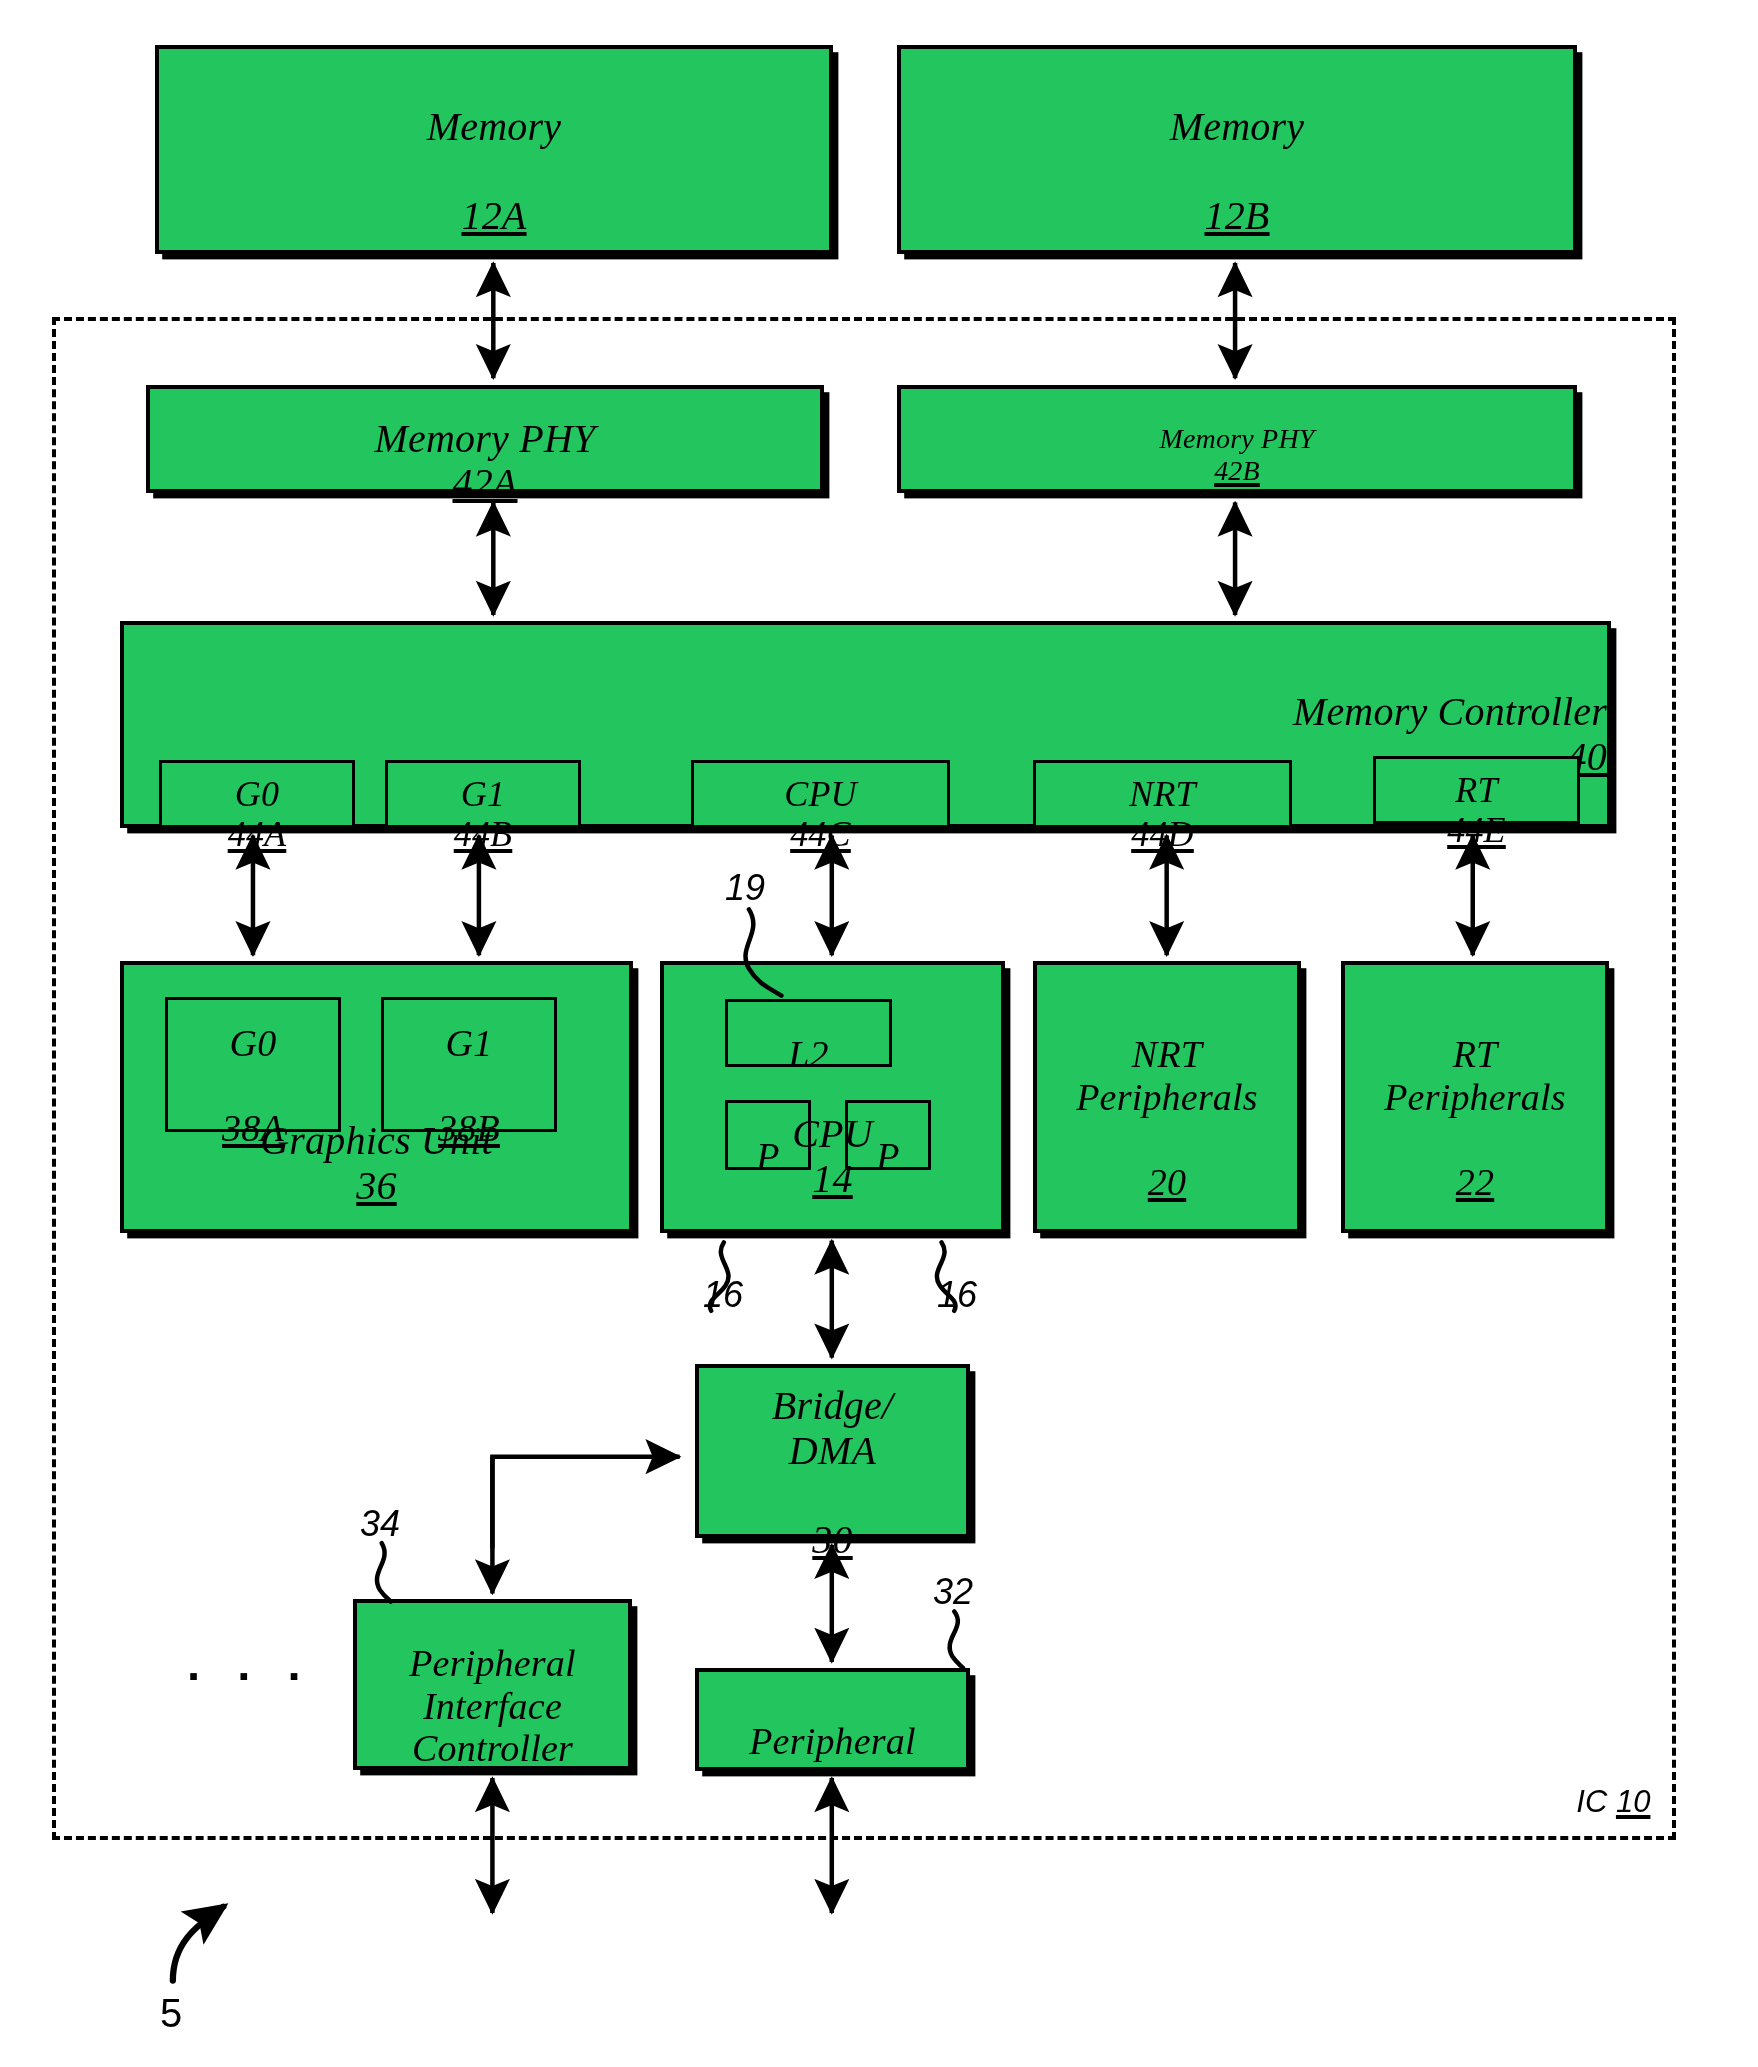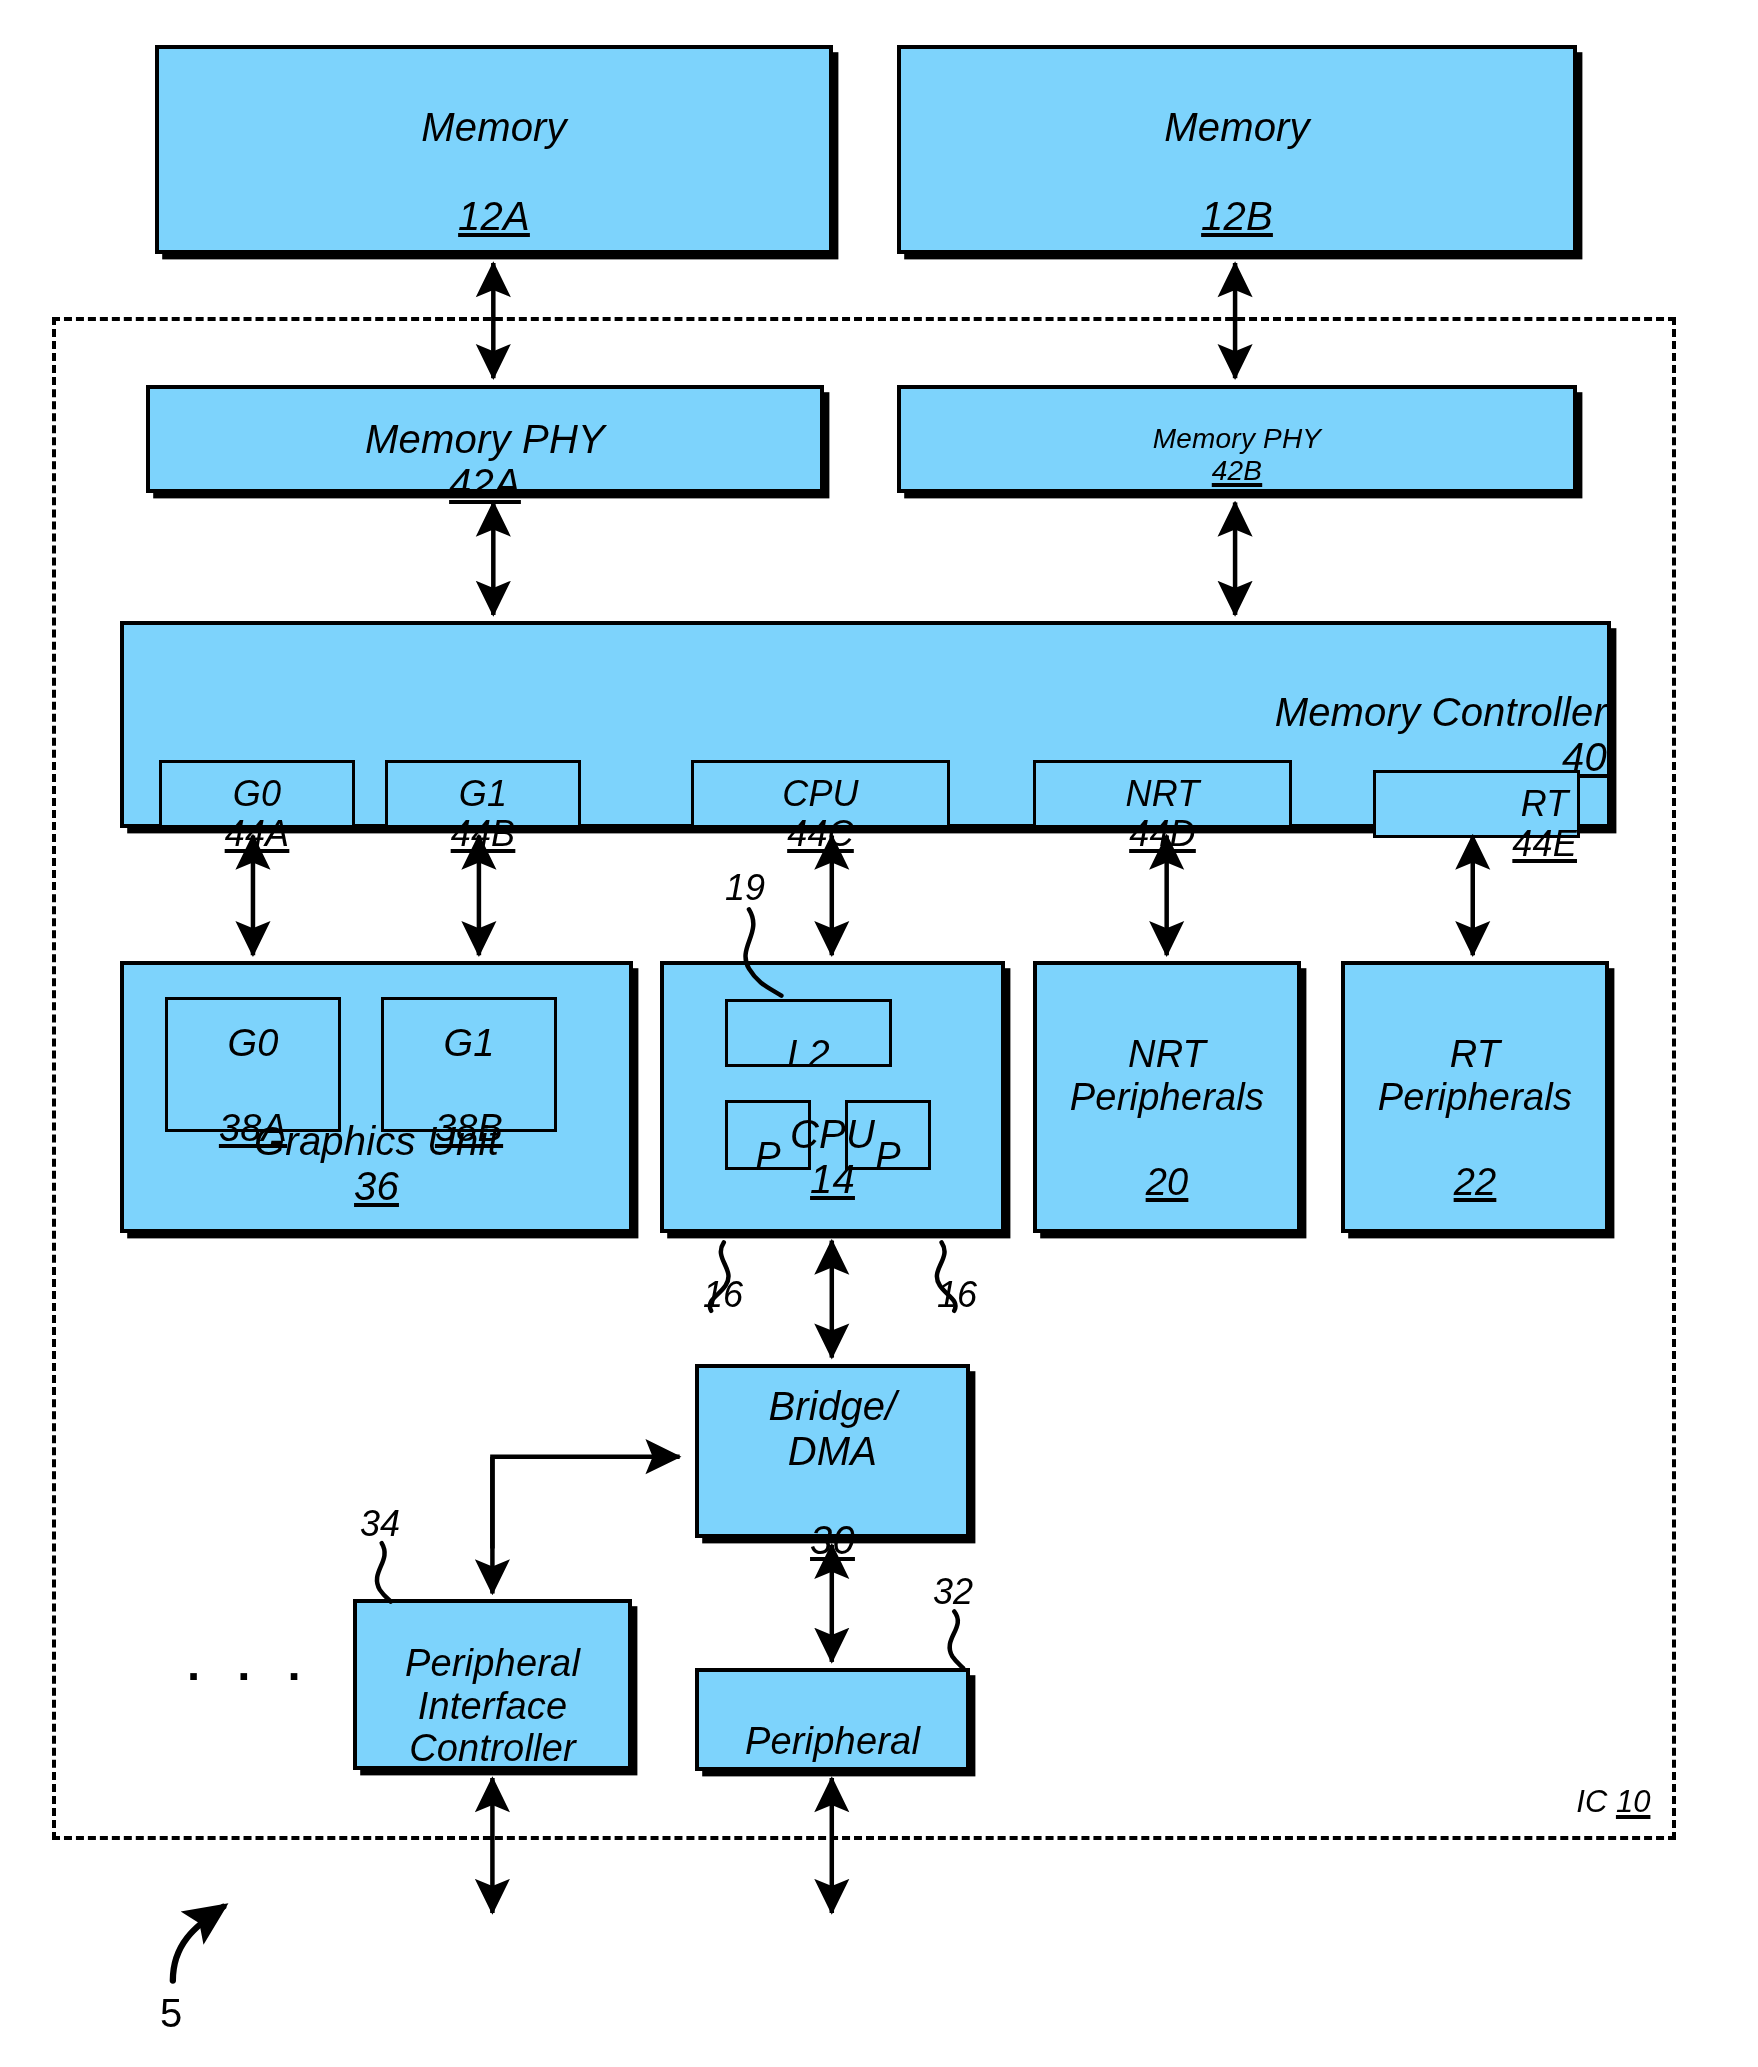--- a/index.html
+++ b/index.html
@@ -13,26 +13,27 @@
     width: 1759px;
     height: 2068px;
     background: #ffffff;
     font-family: "Liberation Sans", "DejaVu Sans", sans-serif;
     overflow: hidden;
   }
   
   .box {
     position: absolute;
     box-sizing: border-box;
-    background: #7dd3fc;
+    background: #22c55e;
     border: 4.5px solid #000000;
     display: flex;
     align-items: center;
     justify-content: center;
     text-align: center;
+    font-family: Liberation Serif, serif;
   }
   
   .box.shadow {
     box-shadow: 6.3px 6.3px 0 -0.9px #000000;
   }
   .box.thin {
     border-width: 3.6px;
     box-shadow: none;
   }
   .box.port {
@@ -171,21 +172,21 @@
       </div>
     </div>
 
     <div class="box port" style="left:909px; top:135px; width:259px; height:68px;">
       <div class="lbl" style="font-size:36px;">
         <span>NRT</span>
         <span class="num">44D</span>
       </div>
     </div>
 
-    <div class="box port" style="left:1249px; top:145px; width:207px; height:68px;justify-content:flex-end;">
+    <div class="box port" style="left:1249px; top:131px; width:207px; height:68px;">
       <div class="lbl" style="font-size:36px;">
         <span>RT</span>
         <span class="num">44E</span>
       </div>
     </div>
   </div>
 
   <div class="box shadow" style="left:120px; top:961px; width:513px; height:272px; display:block;">
     <div class="box thin" style="left:41px; top:32px; width:176px; height:135px;">
       <div class="lbl" style="font-size:38px;">

